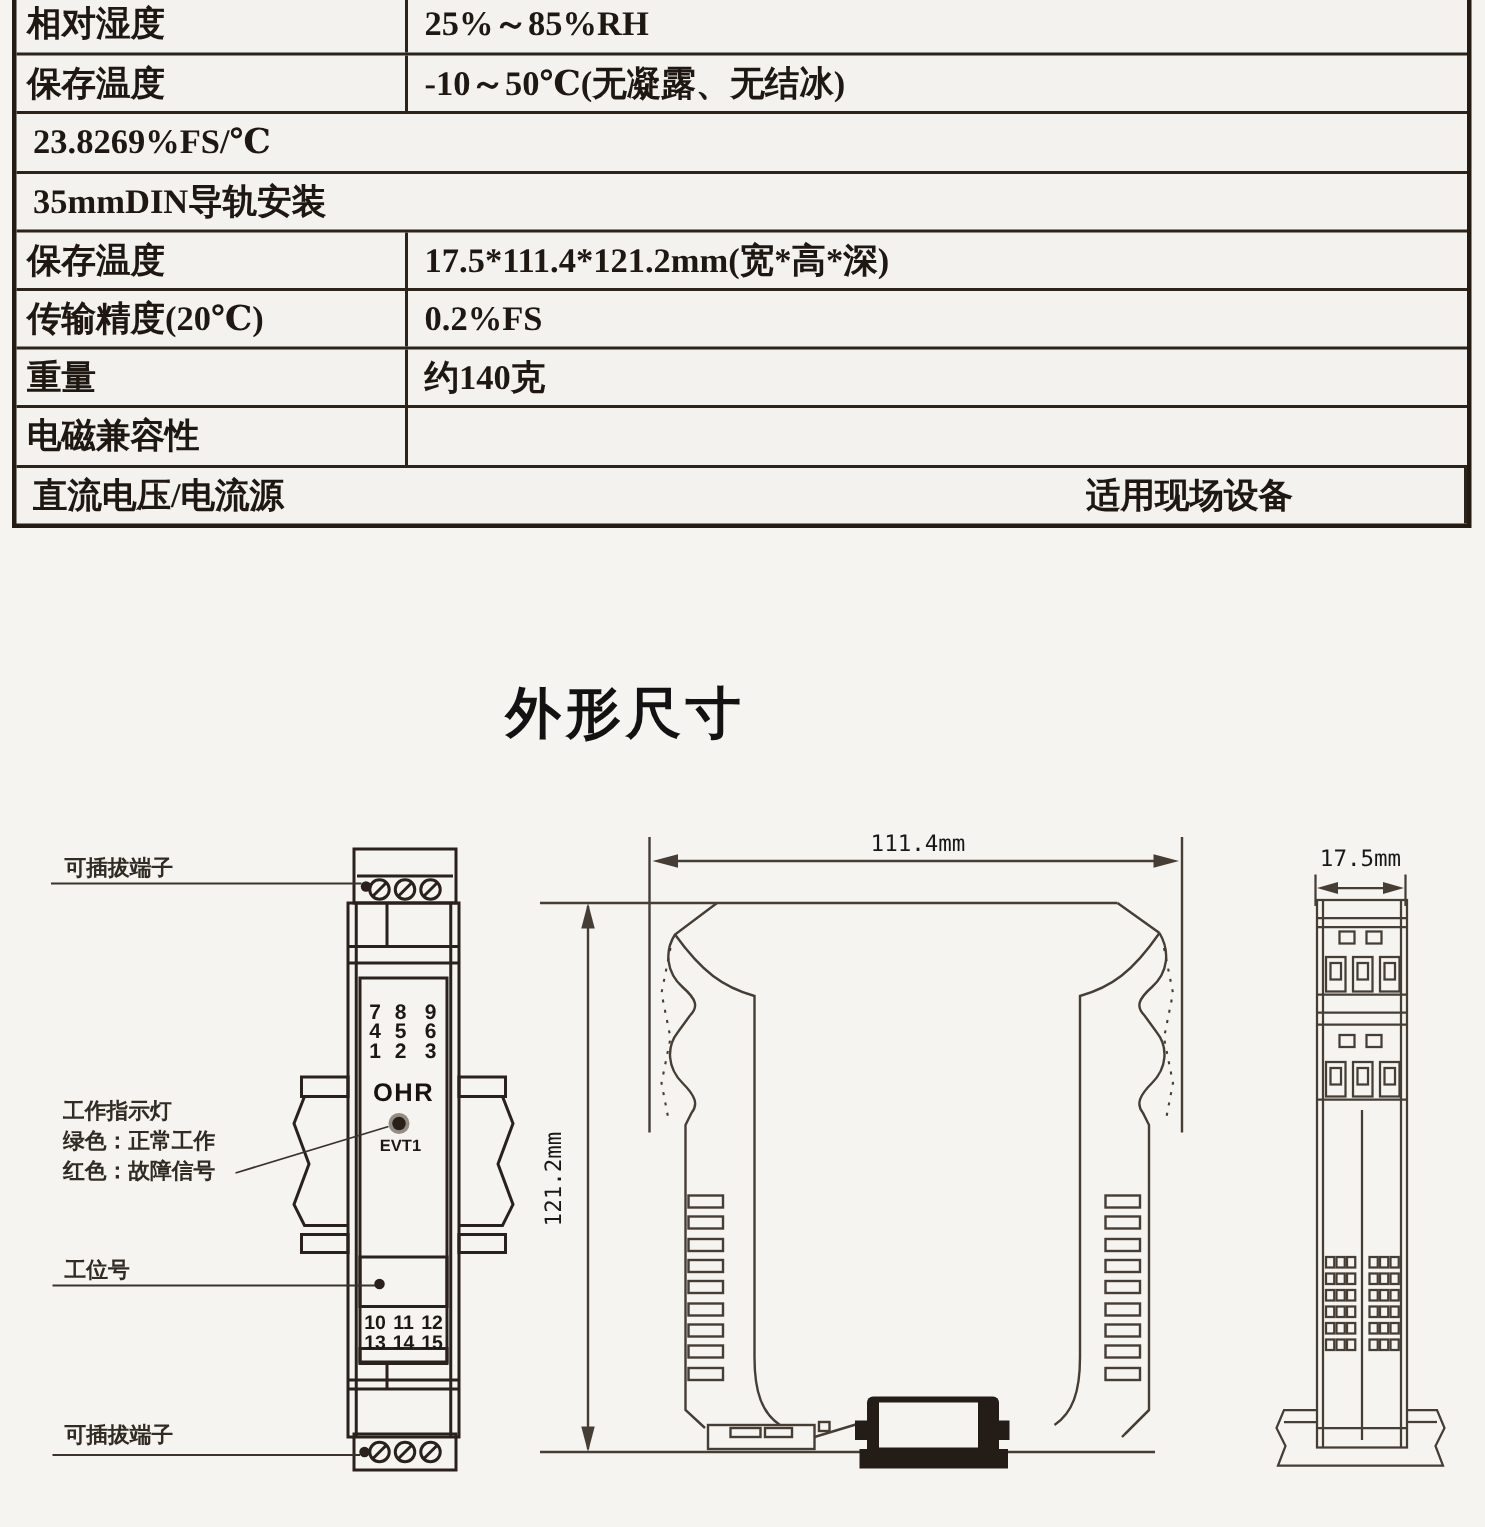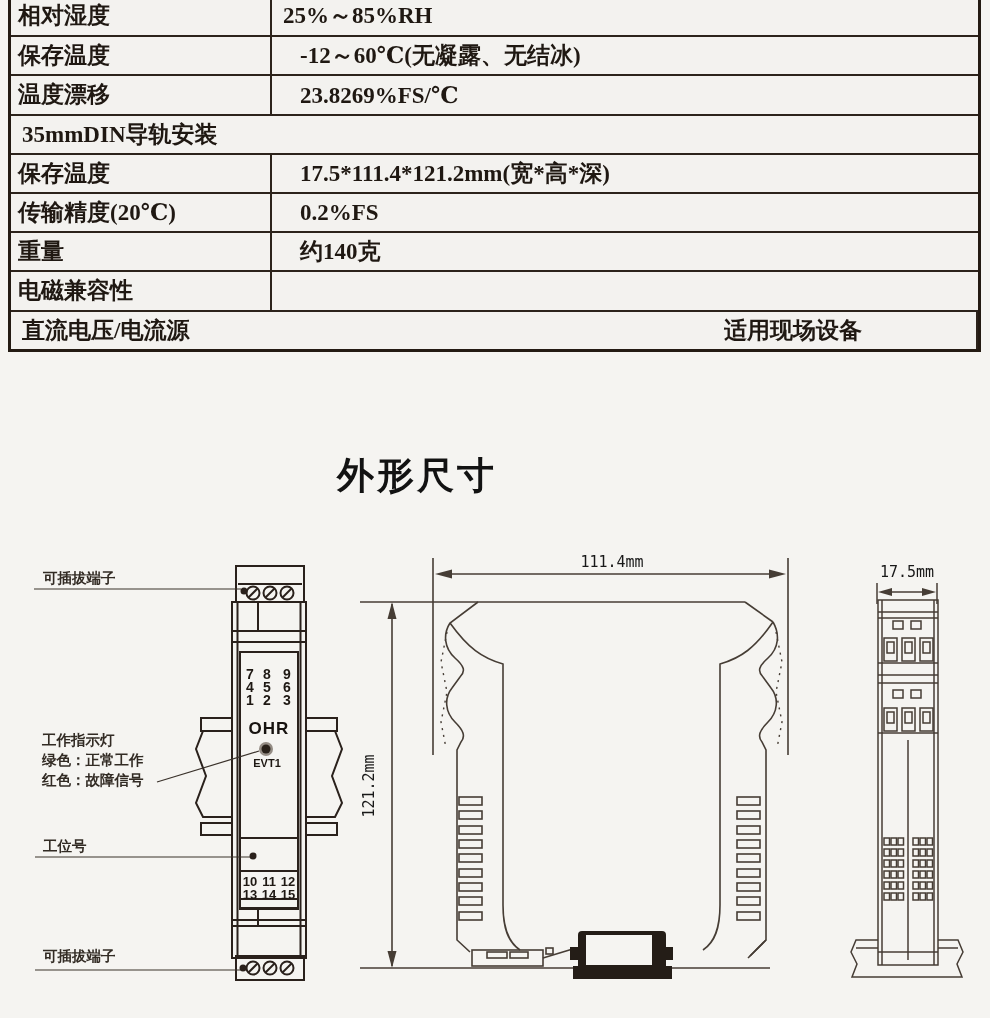--- a/index.html
+++ b/index.html
@@ -5,21 +5,21 @@
   * { margin:0; padding:0; box-sizing:border-box; }
   html,body { width:990px; height:1018px; overflow:hidden; }
   body { position:relative; background:#f5f4f1; font-family:"Liberation Sans","DejaVu Sans",sans-serif; }
 
   
   .spec-table {
     position:absolute; left:8px; top:-7px; width:973px;
     border:3px solid #241b13; background:#f3f2ef;
   }
   .spec-row { display:flex; height:39.2px; }
-  .spec-row + .spec-row { border-top:2px solid #2c231b;gap:17px; }
+  .spec-row + .spec-row { border-top:2px solid #2c231b; }
   .spec-cell {
     display:flex; align-items:center;
     font-family:"Liberation Serif","DejaVu Serif",serif;
     font-weight:bold; font-size:23px; color:#1f1812;
     white-space:nowrap; overflow:hidden;
   }
   .spec-label { width:261px; border-right:2px solid #2c231b; padding-left:7px; }
   .spec-value { flex:1; padding-left:11px; }
 
   
@@ -41,24 +41,23 @@
 </head>
 <body>
 
 <div class="spec-table">
   <div class="spec-row">
     <div class="spec-cell spec-label">相对湿度</div>
     <div class="spec-cell spec-value">25%～85%RH</div>
   </div>
   <div class="spec-row">
     <div class="spec-cell spec-label">保存温度</div>
-    <div class="spec-cell spec-value">-12～60℃(无凝露、无结冰)</div>
-  </div>
-  <div class="spec-row">
-    <div class="spec-cell spec-label">温度漂移</div>
+    <div class="spec-cell spec-value">-10～50℃(无凝露、无结冰)</div>
+  </div>
+  <div class="spec-row">
     <div class="spec-cell spec-value">23.8269%FS/℃</div>
   </div>
   <div class="spec-row">
     <div class="spec-cell spec-value">35mmDIN导轨安装</div>
   </div>
   <div class="spec-row">
     <div class="spec-cell spec-label">保存温度</div>
     <div class="spec-cell spec-value">17.5*111.4*121.2mm(宽*高*深)</div>
   </div>
   <div class="spec-row">

